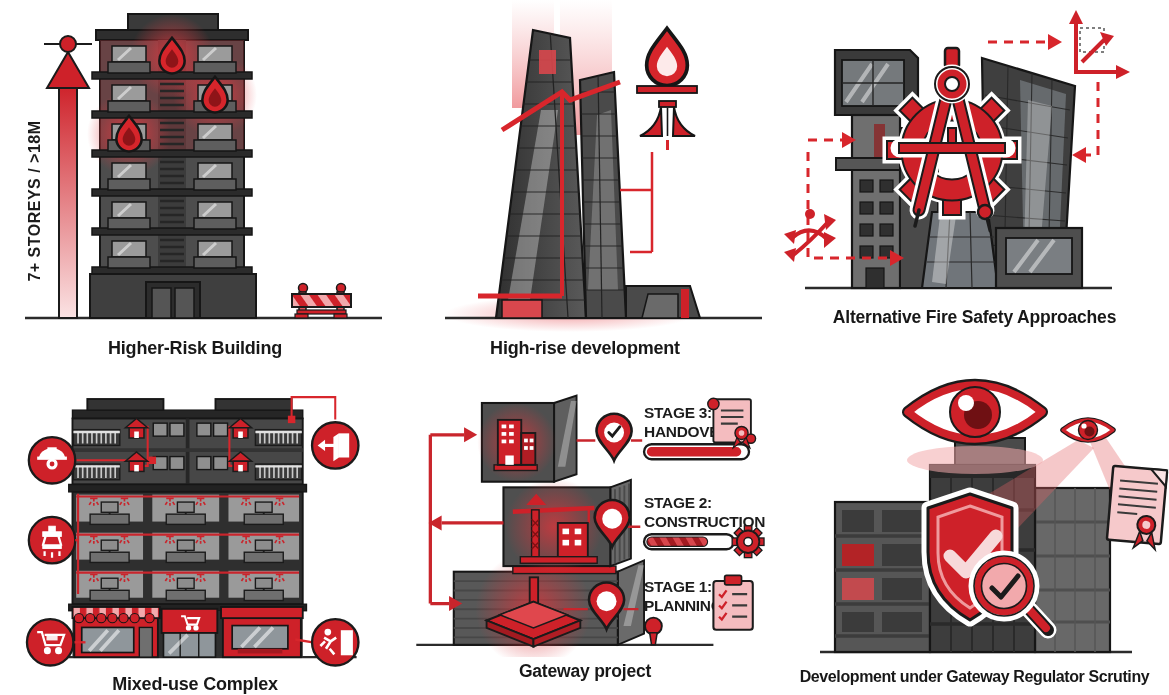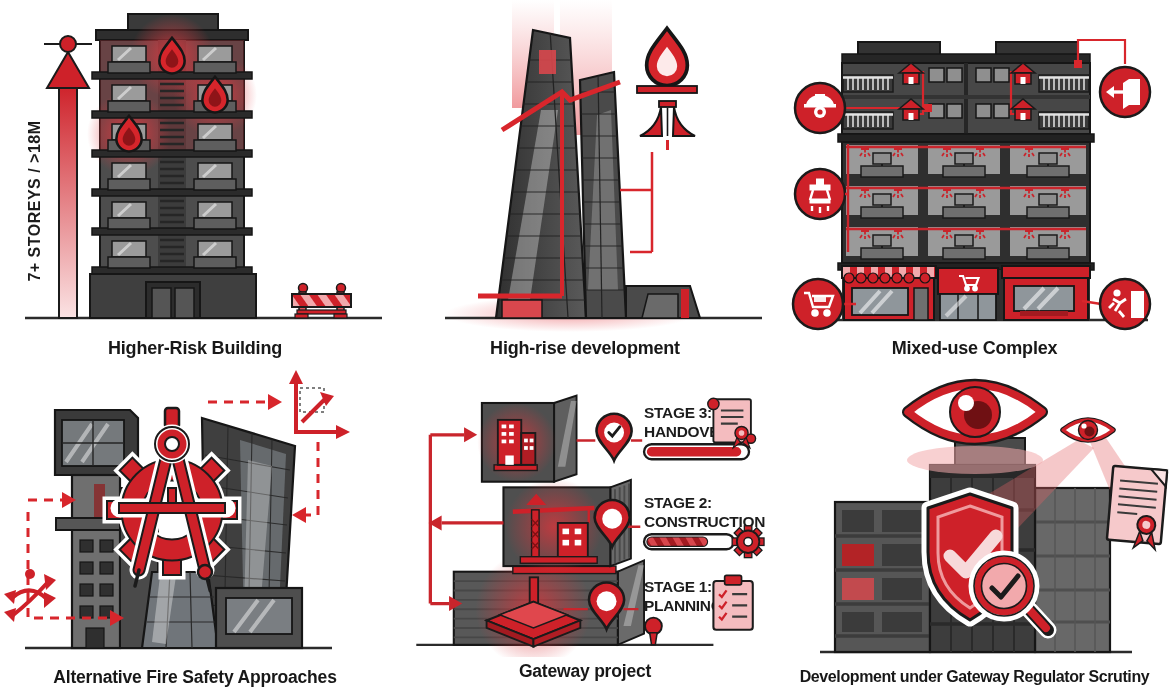--- a/index.html
+++ b/index.html
@@ -204,20 +204,151 @@
         <line x1="277.5" y1="140" x2="277.5" y2="150" stroke="#d8262c" stroke-width="3"></line>
       </g>
       <g stroke="#d8262c" stroke-width="2.5" fill="none">
         <path d="M262,152 V252 M230,190 H262 M240,252 H262"></path>
       </g>
     </svg>
     <figcaption class="caption cap-r1">High-rise development</figcaption>
   </figure>
 
   <figure class="panel" style="margin:0">
+    <svg width="390" height="303" viewBox="0 0 390 303">
+      <line x1="25" y1="288" x2="332" y2="288" stroke="#2b2b2b" stroke-width="2.4"></line>
+      <g>
+
+        <polygon points="202,58 295,86 283,288 206,288" fill="#3f3f3f" stroke="#161616" stroke-width="2.2"></polygon>
+        <polygon points="240,80 286,94 278,270 244,270" fill="#6d7276" opacity="0.85"></polygon>
+        <g stroke="#262626" stroke-width="1.1" opacity="0.9">
+          <path d="M205,95 L290,110 M204,125 L288,138 M204,155 L287,165 M205,185 L286,193 M205,215 L285,221 M206,245 L284,249"></path>
+          <path d="M228,66 L224,288 M252,73 L248,288 M272,79 L268,288"></path>
+        </g>
+        <polygon points="248,100 272,106 260,250 244,248" fill="#ffffff" opacity="0.28"></polygon>
+
+        <polygon points="55,50 130,50 138,58 138,115 55,115" fill="#3a3a3a" stroke="#161616" stroke-width="2.2"></polygon>
+        <rect x="62" y="60" width="62" height="46" fill="#75797c" stroke="#161616" stroke-width="1.8"></rect>
+        <path d="M66,102 L92,64 M82,102 L108,64" stroke="#ffffff" stroke-width="4" opacity="0.45"></path>
+        <path d="M62,83 H124 M93,60 V106" stroke="#242424" stroke-width="1.4"></path>
+
+        <rect x="72" y="115" width="48" height="173" fill="#6f6f6f" stroke="#161616" stroke-width="2.2"></rect>
+        <rect x="94" y="124" width="11" height="40" fill="#8a2a2c" opacity="0.85"></rect>
+        <rect x="56" y="158" width="70" height="12" fill="#565656" stroke="#161616" stroke-width="2"></rect>
+        <g fill="#2f2f2f" stroke="#161616" stroke-width="1.2">
+          <rect x="80" y="180" width="13" height="12"></rect>
+            <rect x="100" y="180" width="13" height="12"></rect>
+          <rect x="80" y="202" width="13" height="12"></rect>
+            <rect x="100" y="202" width="13" height="12"></rect>
+          <rect x="80" y="224" width="13" height="12"></rect>
+            <rect x="100" y="224" width="13" height="12"></rect>
+          <rect x="80" y="246" width="13" height="12"></rect>
+            <rect x="100" y="246" width="13" height="12"></rect>
+          <rect x="86" y="268" width="18" height="20"></rect>
+        </g>
+        <rect x="120" y="128" width="38" height="160" fill="#4a4a4a" stroke="#161616" stroke-width="2"></rect>
+
+        <polygon points="152,212 208,212 218,288 142,288" fill="#70757a" stroke="#161616" stroke-width="2.2"></polygon>
+        <g stroke="#2a2a2a" stroke-width="1.2">
+            <path d="M150,237 H214 M147,262 H217 M170,212 L166,288 M190,212 L192,288"></path>
+          </g>
+        <polygon points="160,216 176,216 166,284 152,282" fill="#ffffff" opacity="0.35"></polygon>
+
+        <rect x="216" y="228" width="86" height="60" fill="#4e4e4e" stroke="#161616" stroke-width="2.2"></rect>
+        <rect x="226" y="238" width="66" height="36" fill="#7a7e82" stroke="#161616" stroke-width="1.8"></rect>
+        <path d="M234,272 L258,240 M250,272 L274,240" stroke="#ffffff" stroke-width="4" opacity="0.45"></path>
+      </g>
+
+      <g>
+        <g>
+          <g fill="#ffffff" stroke="#ffffff" stroke-width="7">
+            <rect x="162" y="84" width="20" height="18" transform="rotate(0 172 150)"></rect>
+            <rect x="162" y="84" width="20" height="18" transform="rotate(45 172 150)"></rect>
+            <rect x="162" y="84" width="20" height="18" transform="rotate(90 172 150)"></rect>
+            <rect x="162" y="84" width="20" height="18" transform="rotate(135 172 150)"></rect>
+            <rect x="162" y="84" width="20" height="18" transform="rotate(180 172 150)"></rect>
+            <rect x="162" y="84" width="20" height="18" transform="rotate(225 172 150)"></rect>
+            <rect x="162" y="84" width="20" height="18" transform="rotate(270 172 150)"></rect>
+            <rect x="162" y="84" width="20" height="18" transform="rotate(315 172 150)"></rect>
+          </g>
+          <circle cx="172" cy="150" r="40" fill="none" stroke="#ffffff" stroke-width="28"></circle>
+          <g fill="#ce2129" stroke="#1b1b1b" stroke-width="2">
+            <rect x="163" y="85" width="18" height="16" transform="rotate(0 172 150)"></rect>
+            <rect x="163" y="85" width="18" height="16" transform="rotate(45 172 150)"></rect>
+            <rect x="163" y="85" width="18" height="16" transform="rotate(90 172 150)"></rect>
+            <rect x="163" y="85" width="18" height="16" transform="rotate(135 172 150)"></rect>
+            <rect x="163" y="85" width="18" height="16" transform="rotate(180 172 150)"></rect>
+            <rect x="163" y="85" width="18" height="16" transform="rotate(225 172 150)"></rect>
+            <rect x="163" y="85" width="18" height="16" transform="rotate(270 172 150)"></rect>
+            <rect x="163" y="85" width="18" height="16" transform="rotate(315 172 150)"></rect>
+          </g>
+          <circle cx="172" cy="150" r="40" fill="none" stroke="#ce2129" stroke-width="21"></circle>
+          <circle cx="172" cy="150" r="50.5" fill="none" stroke="#1b1b1b" stroke-width="2"></circle>
+          <circle cx="172" cy="150" r="29.5" fill="none" stroke="#1b1b1b" stroke-width="2"></circle>
+        </g>
+        <g>
+          <g stroke="#ffffff" stroke-width="19" stroke-linecap="round" fill="none">
+            <path d="M167,95 L139,210 M177,95 L205,210 M120,148 H226"></path>
+          </g>
+          <g stroke="#1b1b1b" stroke-width="13" stroke-linecap="round" fill="none">
+            <path d="M167,95 L139,210 M177,95 L205,210"></path>
+          </g>
+          <g stroke="#ce2129" stroke-width="9" stroke-linecap="round" fill="none">
+            <path d="M167,95 L139,210 M177,95 L205,210"></path>
+          </g>
+          <rect x="119" y="143" width="106" height="10" fill="#ce2129" stroke="#1b1b1b" stroke-width="2"></rect>
+          <rect x="168" y="128" width="8" height="15" fill="#ce2129" stroke="#1b1b1b" stroke-width="2"></rect>
+          <path d="M139,210 L135,226" stroke="#1b1b1b" stroke-width="3.5" stroke-linecap="round"></path>
+          <circle cx="205" cy="212" r="7" fill="#ce2129" stroke="#1b1b1b" stroke-width="2.5"></circle>
+          <path d="M207,219 L210,231" stroke="#1b1b1b" stroke-width="3" stroke-linecap="round"></path>
+          <rect x="165" y="48" width="14" height="20" rx="3" fill="#ce2129" stroke="#1b1b1b" stroke-width="2.5"></rect>
+          <circle cx="172" cy="84" r="17" fill="#ce2129" stroke="#ffffff" stroke-width="5"></circle>
+          <circle cx="172" cy="84" r="17" fill="none" stroke="#1b1b1b" stroke-width="2"></circle>
+          <circle cx="172" cy="84" r="7" fill="#ffffff" stroke="#1b1b1b" stroke-width="2"></circle>
+        </g>
+      </g>
+
+      <g stroke="#d8262c" stroke-width="3" stroke-dasharray="9 7" fill="none">
+        <path d="M208,42 H268"></path>
+        <path d="M318,82 V155 H306"></path>
+        <path d="M28,140 H62"></path>
+        <path d="M28,152 V258 H110"></path>
+      </g>
+      <g fill="#d8262c">
+        <polygon points="268,34 268,50 282,42"></polygon>
+        <polygon points="306,147 306,163 292,155"></polygon>
+        <polygon points="62,132 62,148 76,140"></polygon>
+        <polygon points="110,250 110,266 124,258"></polygon>
+      </g>
+
+      <g>
+        <path d="M296,22 V72 H338" stroke="#ce2129" stroke-width="4" fill="none"></path>
+        <polygon points="289,24 303,24 296,10" fill="#ce2129"></polygon>
+        <polygon points="336,65 336,79 350,72" fill="#ce2129"></polygon>
+        <rect x="300" y="28" width="24" height="24" fill="none" stroke="#555555" stroke-width="1.5" stroke-dasharray="3 3"></rect>
+        <path d="M302,62 L326,38" stroke="#ce2129" stroke-width="4"></path>
+        <polygon points="320,32 334,36 326,46" fill="#ce2129"></polygon>
+      </g>
+
+      <g stroke="#ce2129" stroke-width="4" fill="none">
+        <path d="M12,238 Q30,222 48,240"></path>
+        <path d="M48,222 Q30,242 12,256"></path>
+        <circle cx="30" cy="214" r="5" fill="#ce2129" stroke="none"></circle>
+        <g fill="#ce2129" stroke="none">
+          <polygon points="44,232 56,238 44,248"></polygon>
+          <polygon points="16,230 4,234 14,244"></polygon>
+          <polygon points="44,214 56,220 46,230"></polygon>
+          <polygon points="16,248 4,252 14,262"></polygon>
+        </g>
+      </g>
+    </svg>
+    <figcaption class="caption cap-r2">Alternative Fire Safety Approaches</figcaption>
+  </figure>
+
+  <figure class="panel" style="margin:0">
     <svg width="389" height="336" viewBox="0 0 389 336">
       <defs>
         <pattern id="p3awn" width="14" height="12" patternUnits="userSpaceOnUse">
           <rect width="14" height="12" fill="#f2a9ac"></rect>
             <rect width="7" height="12" fill="#ce2129"></rect>
         </pattern>
         <g id="p3home">
           <path d="M-12,1 L0,-9 L12,1 Z" fill="#ce2129" stroke="#1b1b1b" stroke-width="1.6"></path>
           <rect x="-8" y="1" width="16" height="11" fill="#ce2129" stroke="#1b1b1b" stroke-width="1.6"></rect>
           <rect x="-2.5" y="5" width="5" height="7" fill="#ffffff"></rect>
@@ -401,151 +532,20 @@
           <rect x="349" y="79" width="11" height="26" fill="#ffffff"></rect>
           <polygon points="349,79 343,83 343,109 349,105" fill="#ffffff"></polygon>
           <path d="M347,92 H333" stroke="#ffffff" stroke-width="3.4"></path>
           <polygon points="334,86 334,98 326,92" fill="#ffffff"></polygon>
         </g>
       </g>
     </svg>
     <figcaption class="caption cap-r1">Mixed-use Complex</figcaption>
   </figure>
 
-  <figure class="panel" style="margin:0">
-    <svg width="390" height="303" viewBox="0 0 390 303">
-      <line x1="25" y1="288" x2="332" y2="288" stroke="#2b2b2b" stroke-width="2.4"></line>
-      <g>
-
-        <polygon points="202,58 295,86 283,288 206,288" fill="#3f3f3f" stroke="#161616" stroke-width="2.2"></polygon>
-        <polygon points="240,80 286,94 278,270 244,270" fill="#6d7276" opacity="0.85"></polygon>
-        <g stroke="#262626" stroke-width="1.1" opacity="0.9">
-          <path d="M205,95 L290,110 M204,125 L288,138 M204,155 L287,165 M205,185 L286,193 M205,215 L285,221 M206,245 L284,249"></path>
-          <path d="M228,66 L224,288 M252,73 L248,288 M272,79 L268,288"></path>
-        </g>
-        <polygon points="248,100 272,106 260,250 244,248" fill="#ffffff" opacity="0.28"></polygon>
-
-        <polygon points="55,50 130,50 138,58 138,115 55,115" fill="#3a3a3a" stroke="#161616" stroke-width="2.2"></polygon>
-        <rect x="62" y="60" width="62" height="46" fill="#75797c" stroke="#161616" stroke-width="1.8"></rect>
-        <path d="M66,102 L92,64 M82,102 L108,64" stroke="#ffffff" stroke-width="4" opacity="0.45"></path>
-        <path d="M62,83 H124 M93,60 V106" stroke="#242424" stroke-width="1.4"></path>
-
-        <rect x="72" y="115" width="48" height="173" fill="#6f6f6f" stroke="#161616" stroke-width="2.2"></rect>
-        <rect x="94" y="124" width="11" height="40" fill="#8a2a2c" opacity="0.85"></rect>
-        <rect x="56" y="158" width="70" height="12" fill="#565656" stroke="#161616" stroke-width="2"></rect>
-        <g fill="#2f2f2f" stroke="#161616" stroke-width="1.2">
-          <rect x="80" y="180" width="13" height="12"></rect>
-            <rect x="100" y="180" width="13" height="12"></rect>
-          <rect x="80" y="202" width="13" height="12"></rect>
-            <rect x="100" y="202" width="13" height="12"></rect>
-          <rect x="80" y="224" width="13" height="12"></rect>
-            <rect x="100" y="224" width="13" height="12"></rect>
-          <rect x="80" y="246" width="13" height="12"></rect>
-            <rect x="100" y="246" width="13" height="12"></rect>
-          <rect x="86" y="268" width="18" height="20"></rect>
-        </g>
-        <rect x="120" y="128" width="38" height="160" fill="#4a4a4a" stroke="#161616" stroke-width="2"></rect>
-
-        <polygon points="152,212 208,212 218,288 142,288" fill="#70757a" stroke="#161616" stroke-width="2.2"></polygon>
-        <g stroke="#2a2a2a" stroke-width="1.2">
-            <path d="M150,237 H214 M147,262 H217 M170,212 L166,288 M190,212 L192,288"></path>
-          </g>
-        <polygon points="160,216 176,216 166,284 152,282" fill="#ffffff" opacity="0.35"></polygon>
-
-        <rect x="216" y="228" width="86" height="60" fill="#4e4e4e" stroke="#161616" stroke-width="2.2"></rect>
-        <rect x="226" y="238" width="66" height="36" fill="#7a7e82" stroke="#161616" stroke-width="1.8"></rect>
-        <path d="M234,272 L258,240 M250,272 L274,240" stroke="#ffffff" stroke-width="4" opacity="0.45"></path>
-      </g>
-
-      <g>
-        <g>
-          <g fill="#ffffff" stroke="#ffffff" stroke-width="7">
-            <rect x="162" y="84" width="20" height="18" transform="rotate(0 172 150)"></rect>
-            <rect x="162" y="84" width="20" height="18" transform="rotate(45 172 150)"></rect>
-            <rect x="162" y="84" width="20" height="18" transform="rotate(90 172 150)"></rect>
-            <rect x="162" y="84" width="20" height="18" transform="rotate(135 172 150)"></rect>
-            <rect x="162" y="84" width="20" height="18" transform="rotate(180 172 150)"></rect>
-            <rect x="162" y="84" width="20" height="18" transform="rotate(225 172 150)"></rect>
-            <rect x="162" y="84" width="20" height="18" transform="rotate(270 172 150)"></rect>
-            <rect x="162" y="84" width="20" height="18" transform="rotate(315 172 150)"></rect>
-          </g>
-          <circle cx="172" cy="150" r="40" fill="none" stroke="#ffffff" stroke-width="28"></circle>
-          <g fill="#ce2129" stroke="#1b1b1b" stroke-width="2">
-            <rect x="163" y="85" width="18" height="16" transform="rotate(0 172 150)"></rect>
-            <rect x="163" y="85" width="18" height="16" transform="rotate(45 172 150)"></rect>
-            <rect x="163" y="85" width="18" height="16" transform="rotate(90 172 150)"></rect>
-            <rect x="163" y="85" width="18" height="16" transform="rotate(135 172 150)"></rect>
-            <rect x="163" y="85" width="18" height="16" transform="rotate(180 172 150)"></rect>
-            <rect x="163" y="85" width="18" height="16" transform="rotate(225 172 150)"></rect>
-            <rect x="163" y="85" width="18" height="16" transform="rotate(270 172 150)"></rect>
-            <rect x="163" y="85" width="18" height="16" transform="rotate(315 172 150)"></rect>
-          </g>
-          <circle cx="172" cy="150" r="40" fill="none" stroke="#ce2129" stroke-width="21"></circle>
-          <circle cx="172" cy="150" r="50.5" fill="none" stroke="#1b1b1b" stroke-width="2"></circle>
-          <circle cx="172" cy="150" r="29.5" fill="none" stroke="#1b1b1b" stroke-width="2"></circle>
-        </g>
-        <g>
-          <g stroke="#ffffff" stroke-width="19" stroke-linecap="round" fill="none">
-            <path d="M167,95 L139,210 M177,95 L205,210 M120,148 H226"></path>
-          </g>
-          <g stroke="#1b1b1b" stroke-width="13" stroke-linecap="round" fill="none">
-            <path d="M167,95 L139,210 M177,95 L205,210"></path>
-          </g>
-          <g stroke="#ce2129" stroke-width="9" stroke-linecap="round" fill="none">
-            <path d="M167,95 L139,210 M177,95 L205,210"></path>
-          </g>
-          <rect x="119" y="143" width="106" height="10" fill="#ce2129" stroke="#1b1b1b" stroke-width="2"></rect>
-          <rect x="168" y="128" width="8" height="15" fill="#ce2129" stroke="#1b1b1b" stroke-width="2"></rect>
-          <path d="M139,210 L135,226" stroke="#1b1b1b" stroke-width="3.5" stroke-linecap="round"></path>
-          <circle cx="205" cy="212" r="7" fill="#ce2129" stroke="#1b1b1b" stroke-width="2.5"></circle>
-          <path d="M207,219 L210,231" stroke="#1b1b1b" stroke-width="3" stroke-linecap="round"></path>
-          <rect x="165" y="48" width="14" height="20" rx="3" fill="#ce2129" stroke="#1b1b1b" stroke-width="2.5"></rect>
-          <circle cx="172" cy="84" r="17" fill="#ce2129" stroke="#ffffff" stroke-width="5"></circle>
-          <circle cx="172" cy="84" r="17" fill="none" stroke="#1b1b1b" stroke-width="2"></circle>
-          <circle cx="172" cy="84" r="7" fill="#ffffff" stroke="#1b1b1b" stroke-width="2"></circle>
-        </g>
-      </g>
-
-      <g stroke="#d8262c" stroke-width="3" stroke-dasharray="9 7" fill="none">
-        <path d="M208,42 H268"></path>
-        <path d="M318,82 V155 H306"></path>
-        <path d="M28,140 H62"></path>
-        <path d="M28,152 V258 H110"></path>
-      </g>
-      <g fill="#d8262c">
-        <polygon points="268,34 268,50 282,42"></polygon>
-        <polygon points="306,147 306,163 292,155"></polygon>
-        <polygon points="62,132 62,148 76,140"></polygon>
-        <polygon points="110,250 110,266 124,258"></polygon>
-      </g>
-
-      <g>
-        <path d="M296,22 V72 H338" stroke="#ce2129" stroke-width="4" fill="none"></path>
-        <polygon points="289,24 303,24 296,10" fill="#ce2129"></polygon>
-        <polygon points="336,65 336,79 350,72" fill="#ce2129"></polygon>
-        <rect x="300" y="28" width="24" height="24" fill="none" stroke="#555555" stroke-width="1.5" stroke-dasharray="3 3"></rect>
-        <path d="M302,62 L326,38" stroke="#ce2129" stroke-width="4"></path>
-        <polygon points="320,32 334,36 326,46" fill="#ce2129"></polygon>
-      </g>
-
-      <g stroke="#ce2129" stroke-width="4" fill="none">
-        <path d="M12,238 Q30,222 48,240"></path>
-        <path d="M48,222 Q30,242 12,256"></path>
-        <circle cx="30" cy="214" r="5" fill="#ce2129" stroke="none"></circle>
-        <g fill="#ce2129" stroke="none">
-          <polygon points="44,232 56,238 44,248"></polygon>
-          <polygon points="16,230 4,234 14,244"></polygon>
-          <polygon points="44,214 56,220 46,230"></polygon>
-          <polygon points="16,248 4,252 14,262"></polygon>
-        </g>
-      </g>
-    </svg>
-    <figcaption class="caption cap-r2">Alternative Fire Safety Approaches</figcaption>
-  </figure>
-
   <figure class="panel" style="margin:13px">
     <svg width="390" height="303" viewBox="0 0 390 303">
       <defs>
         <radialGradient id="p5glow">
             <stop offset="0" stop-color="#d8363c" stop-opacity="0.8"></stop>
             <stop offset="1" stop-color="#d8363c" stop-opacity="0"></stop>
           </radialGradient>
         <pattern id="p5hatch" width="12" height="12" patternUnits="userSpaceOnUse" patternTransform="rotate(-30)">
           <rect width="12" height="12" fill="#d8464c"></rect>
             <rect width="6" height="12" fill="#a31a20"></rect>

